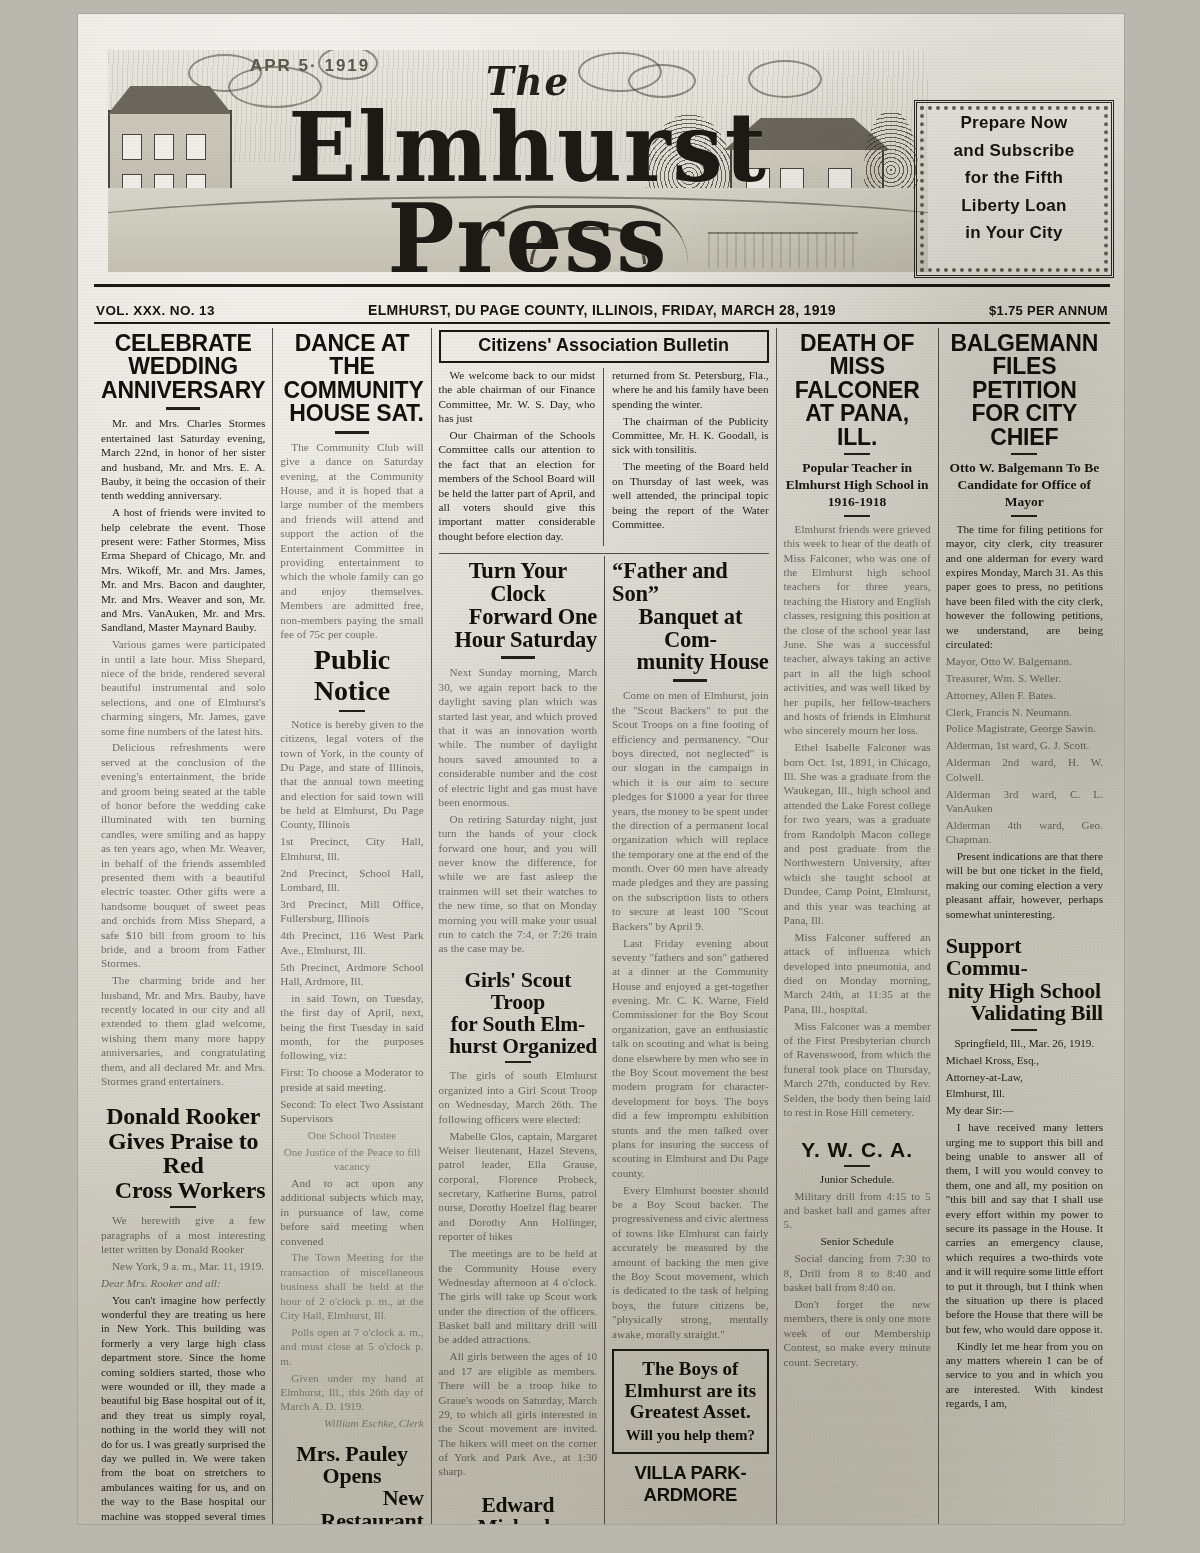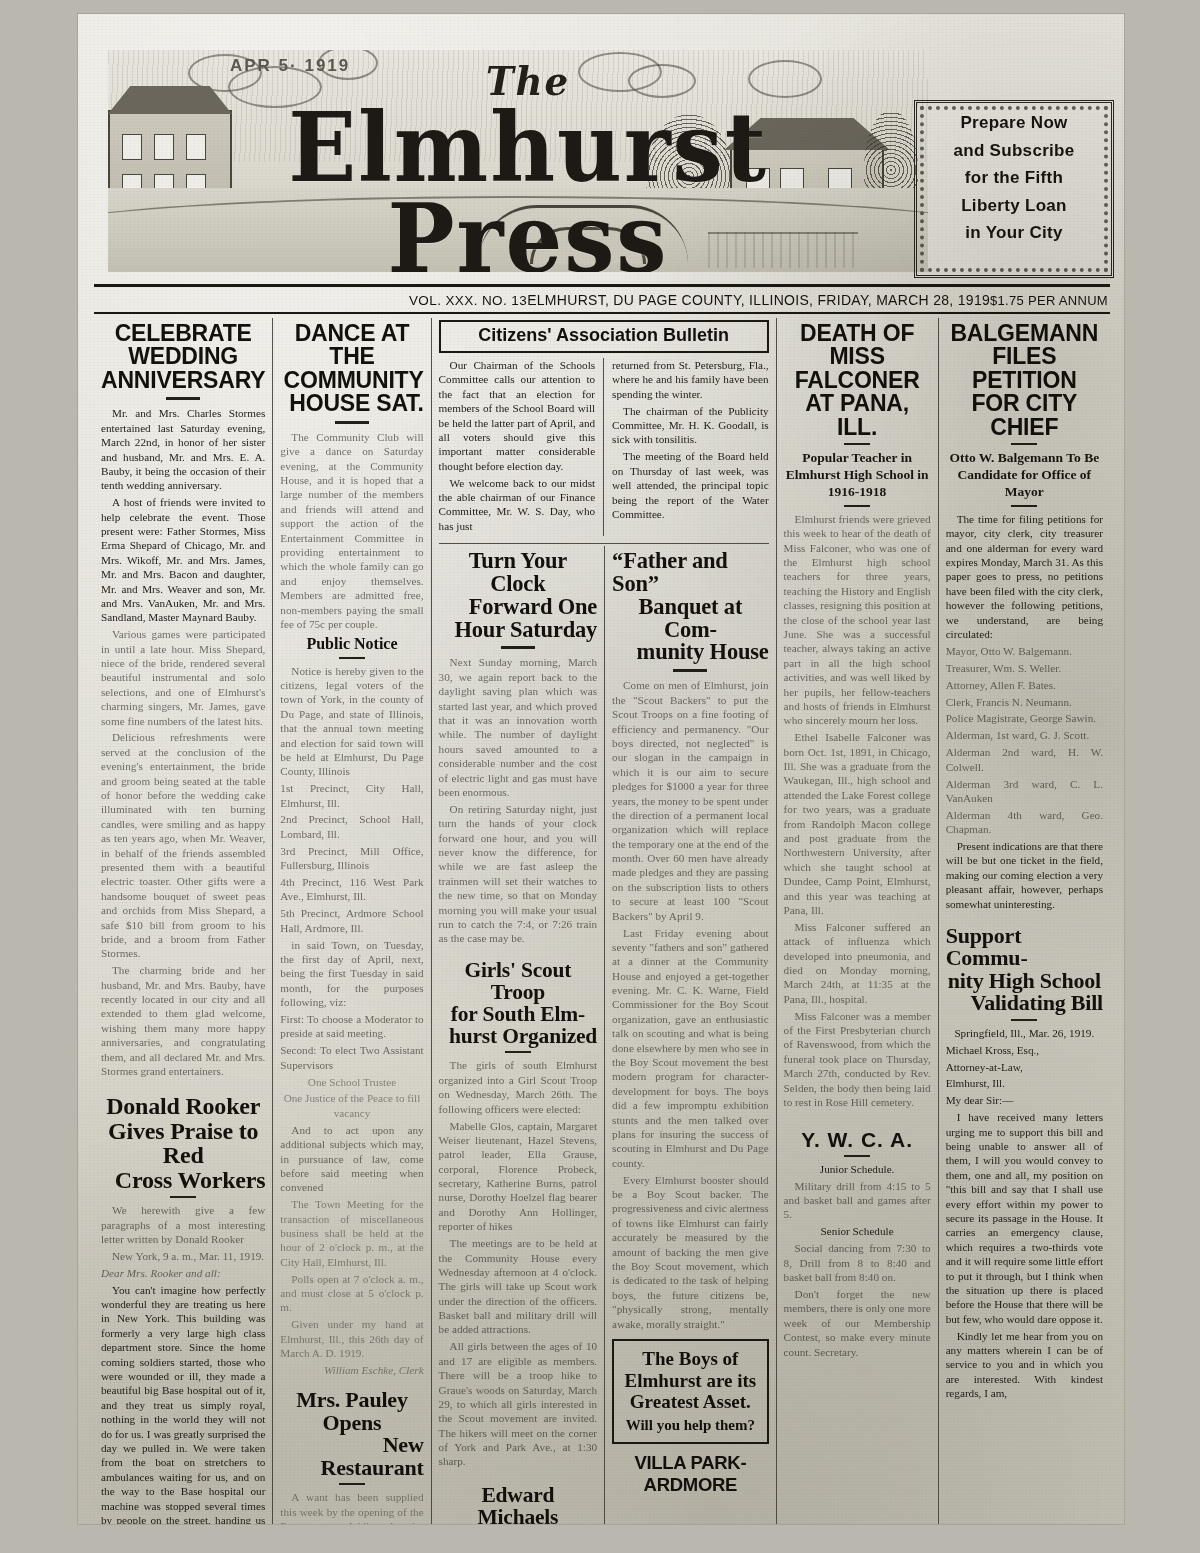--- a/index.html
+++ b/index.html
@@ -82,38 +82,38 @@
     font-family:"DejaVu Serif", serif;font-weight:700;
     font-size:96px;line-height:.95;letter-spacing:2px;color:#1d1a15;
     text-shadow:0 1px 0 rgba(255,255,255,.25);
     transform:scaleX(.93);
   }
   .title-the{
     position:absolute;left:0;right:0;top:-40px;text-align:center;
     font-size:40px;font-style:italic;font-family:"DejaVu Serif",serif;color:#23201a;
   }
   .apr-stamp{
-    position:absolute;left:140px;top:36px;font-family:"Liberation Sans",sans-serif;
+    position:absolute;left:160px;top:36px;font-family:"Liberation Sans",sans-serif;
     font-size:17px;letter-spacing:2px;color:#5d584d;font-weight:600;
   }
   .promo{
     position:absolute;right:0;top:80px;width:200px;height:178px;
     border:3px double #2a2620;padding:6px 4px;box-sizing:border-box;
     text-align:center;font-family:"Liberation Sans",sans-serif;font-weight:700;
     font-size:17px;line-height:1.62;color:#17140f;letter-spacing:.3px;
     background:rgba(255,255,255,.12);
   }
   .promo .beads{position:absolute;inset:3px;border:4px dotted #3a362e;opacity:.75;pointer-events:none;}
   .promo .ptext{position:relative;z-index:2;}
 
   
   .folio{
     margin:2px 14px 0 16px;border-top:3px solid #1c1913;border-bottom:2px solid #1c1913;
-    padding:5px 2px 4px;display:flex;align-items:baseline;justify-content:flex-end;
-    font-family:"Liberation Sans",sans-serif;font-weight:400;color:#17140f;
+    padding:15px 2px 4px;display:flex;align-items:baseline;justify-content:space-between;
+    font-family:"Liberation Sans",sans-serif;font-weight:700;color:#17140f;
   }
   .folio .v{font-size:13.5px;letter-spacing:.4px;}
   .folio .c{font-size:14px;letter-spacing:.3px;}
   .folio .r{font-size:13px;letter-spacing:.3px;}
 
   
   .cols{display:flex;margin:4px 14px 0 16px;height:1216px;}
   .col{position:relative;box-sizing:border-box;padding:0 7px;}
   .col + .col{border-left:1px solid #55514a;}
   .c-1{width:182px;}
@@ -257,21 +257,21 @@
 
       <div class="col c-2">
         <h1 class="hl">
           <span style="display:block;text-align:center">DANCE AT THE</span>
           <span style="display:block;text-align:right">COMMUNITY</span>
           <span style="display:block;text-align:right">HOUSE SAT.</span>
         </h1>
         <div class="dash"></div>
         <p class="bd faint">The  Community Club  will  give a dance  on  Saturday evening,  at  the Community House, and   it   is  hoped that a large number of  the  members and friends will attend  and  support the action of the Entertainment Committee in providing  entertainment to which  the  whole  family can  go and enjoy themselves.   Members are admitted free, non-members paying the small fee of 75c per couple.</p>
 
-        <h2 class="hl2" style="font-size:16px">Public Notice</h2>
+        <h2 class="hl2" style="font-size:28px">Public Notice</h2>
         <div class="dash sm"></div>
         <p class="bd faint">Notice is hereby given  to  the citizens, legal voters of the town of York, in the county of  Du Page,  and state of Illinois, that the annual town meeting and election for said town will be held at  Elmhurst,  Du Page  County, Illinois</p>
         <p class="bd faint noind">1st Precinct, City Hall, Elmhurst, Ill.</p>
         <p class="bd faint noind">2nd Precinct, School Hall, Lombard, Ill.</p>
         <p class="bd faint noind">3rd Precinct, Mill Office, Fullersburg, Illinois</p>
         <p class="bd faint noind">4th Precinct, 116 West Park Ave., Elmhurst, Ill.</p>
         <p class="bd faint noind">5th Precinct, Ardmore School Hall, Ardmore, Ill.</p>
         <p class="bd faint">in said Town, on Tuesday, the first day of April, next, being the first Tuesday in said month,  for the purposes following, viz:</p>
         <p class="bd faint noind">First:  To choose a Moderator to preside  at said  meeting.</p>
         <p class="bd faint noind">Second:  To elect  Two Assistant Supervisors</p>
@@ -290,22 +290,22 @@
         <div class="dash sm"></div>
         <p class="bd faint2">A want has been supplied this week by the  opening  of  the Restaurant on Addison Ave.  by Mrs. E. E. Pauley, who is so  well  known for her art in cooking that she will no doubt make a success of her new venture.</p>
 
       </div>
 
       <div class="col" style="width:345px;padding:0">
         <div style="padding:0 7px">
           <div class="boxhead">Citizens' Association Bulletin</div>
           <div class="twosub">
             <div>
+              <p class="bd">We welcome back to our  midst the able chairman  of  our  Finance Committee, Mr. W. S. Day, who has just</p>
               <p class="bd">Our  Chairman of  the Schools Committee calls our attention  to the fact that an election  for  members of the School Board will  be  held  the latter part of April, and  all  voters should give this important  matter considerable thought before election day.</p>
-              <p class="bd">We welcome back to our  midst the able chairman  of  our  Finance Committee, Mr. W. S. Day, who has just</p>
             </div>
             <div class="sep"></div>
             <div>
               <p class="bd noind">returned from St.  Petersburg, Fla., where he  and  his  family have been spending the winter.</p>
               <p class="bd">The chairman of the Publicity Committee, Mr. H. K. Goodall,  is  sick with tonsilitis.</p>
               <p class="bd">The meeting of  the  Board held on Thursday of  last week,  was well attended, the principal topic  being the report of the Water Committee.</p>
             </div>
           </div>
           <div style="border-top:1px solid #55514a;margin:7px 0 0"></div>
         </div>

